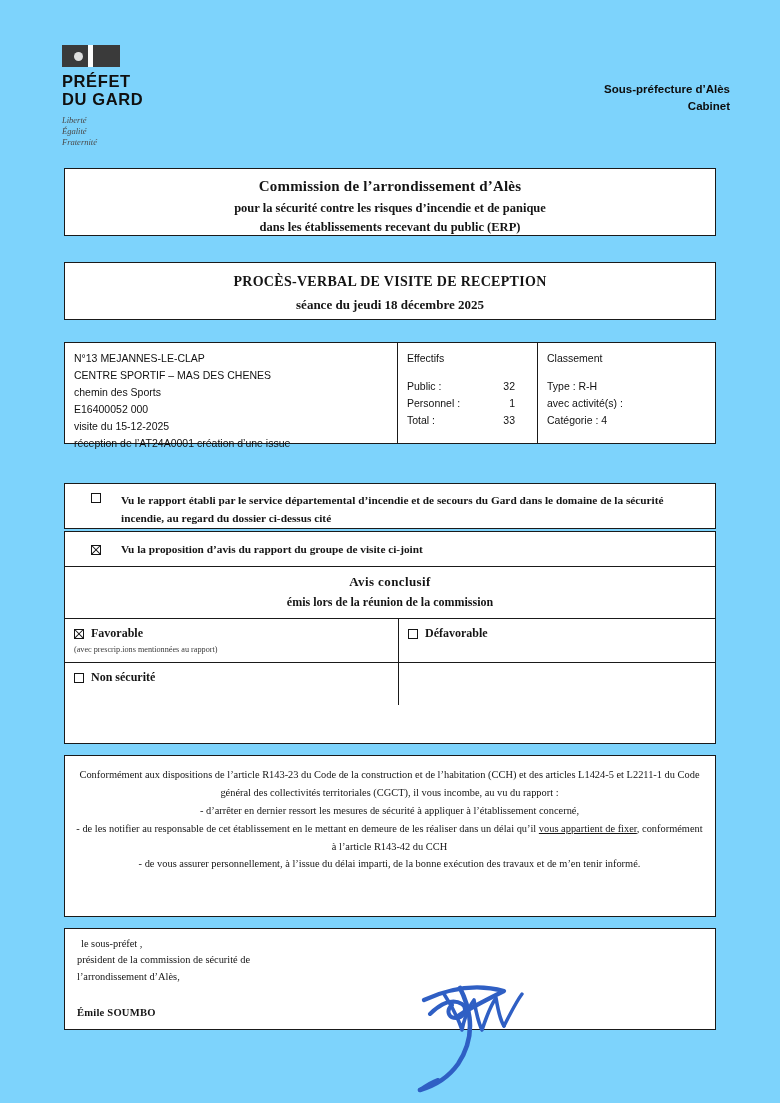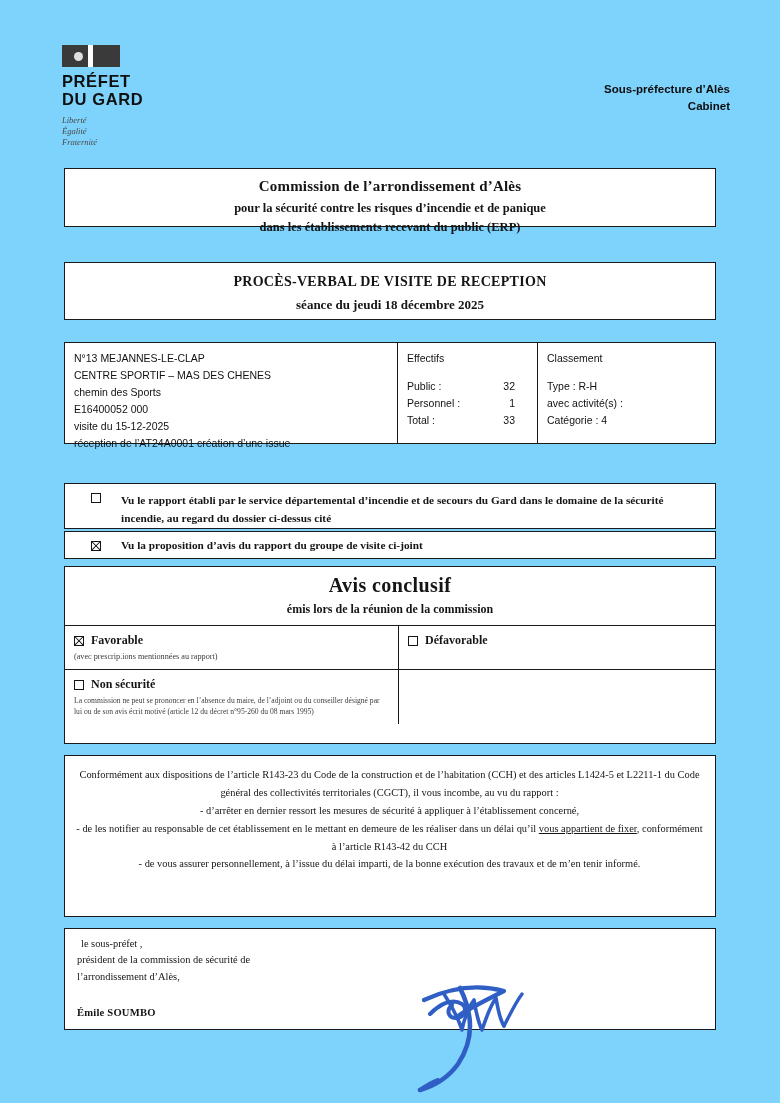--- a/index.html
+++ b/index.html
@@ -91,21 +91,21 @@
     position: absolute;
     border: 1.6px solid #1a1a1a;
     box-sizing: border-box;
     background: #fff;
   }
 
   .commission {
     left: 64px;
     top: 168px;
     width: 652px;
-    height: 59px;
+    height: 68px;
     text-align: center;
     padding-top: 9px;
   }
   .commission .l1 {
     font-size: 15px;
     font-weight: bold;
     letter-spacing: .2px;
     margin-bottom: 4px;
   }
   .commission .l2,
@@ -164,21 +164,21 @@
   
   .vu {
     left: 64px;
     width: 652px;
     box-sizing: border-box;
     display: flex;
     align-items: flex-start;
     padding: 7px 10px 7px 26px;
   }
   .vu1 { top: 483px; height: 46px; }
-  .vu2 { top: 531px; height: 28px; align-items: center; padding-top: 0; padding-bottom: 0; }
+  .vu2 { top: 531px; height: 36px; align-items: center; padding-top: 0; padding-bottom: 0; }
   .vu .txt {
     font-size: 11.3px;
     font-weight: bold;
     line-height: 1.62;
     margin-left: 20px;
   }
 
   .cb {
     display: inline-block;
     width: 10px;
@@ -209,21 +209,21 @@
     top: 566px;
     width: 652px;
     height: 178px;
   }
   .avis-title {
     border-bottom: 1.6px solid #1a1a1a;
     text-align: center;
     padding: 7px 0 8px;
   }
   .avis-title .a1 {
-    font-size: 20px;
+    font-size: 13px;
     font-weight: bold;
     letter-spacing: .4px;
   }
   .avis-title .a2 {
     font-size: 12px;
     font-weight: bold;
     margin-top: 5px;
   }
   .avis-row {
     display: flex;
@@ -424,21 +424,20 @@
         </div>
       </div>
     </div>
 
     <div class="avis-row">
       <div class="avis-cell left">
         <div class="opt">
           <span class="cb"></span>
           <span class="lbl">Non sécurité</span>
         </div>
-        <div class="legal-sm">La commission ne peut se prononcer en l’absence du maire, de l’adjoint ou du conseiller désigné par lui ou de son avis écrit motivé (article 12 du décret n°95-260 du 08 mars 1995)</div>
       </div>
       <div class="avis-cell right"></div>
     </div>
   </div>
 
   <div class="box legal">
     <p>Conformément aux dispositions de l’article R143-23 du Code de la construction et de l’habitation (CCH) et des articles L1424-5 et L2211-1 du Code général des collectivités territoriales (CGCT), il vous incombe, au vu du rapport :</p>
     <p>- d’arrêter en dernier ressort les mesures de sécurité à appliquer à l’établissement concerné,</p>
     <p><span>- de les notifier au responsable de cet établissement en le mettant en demeure de les réaliser dans un délai qu’il </span><span class="u">vous appartient de fixer</span><span>, conformément à l’article R143-42 du CCH</span></p>
     <p>- de vous assurer personnellement, à l’issue du délai imparti, de la bonne exécution des travaux et de m’en tenir informé.</p>

